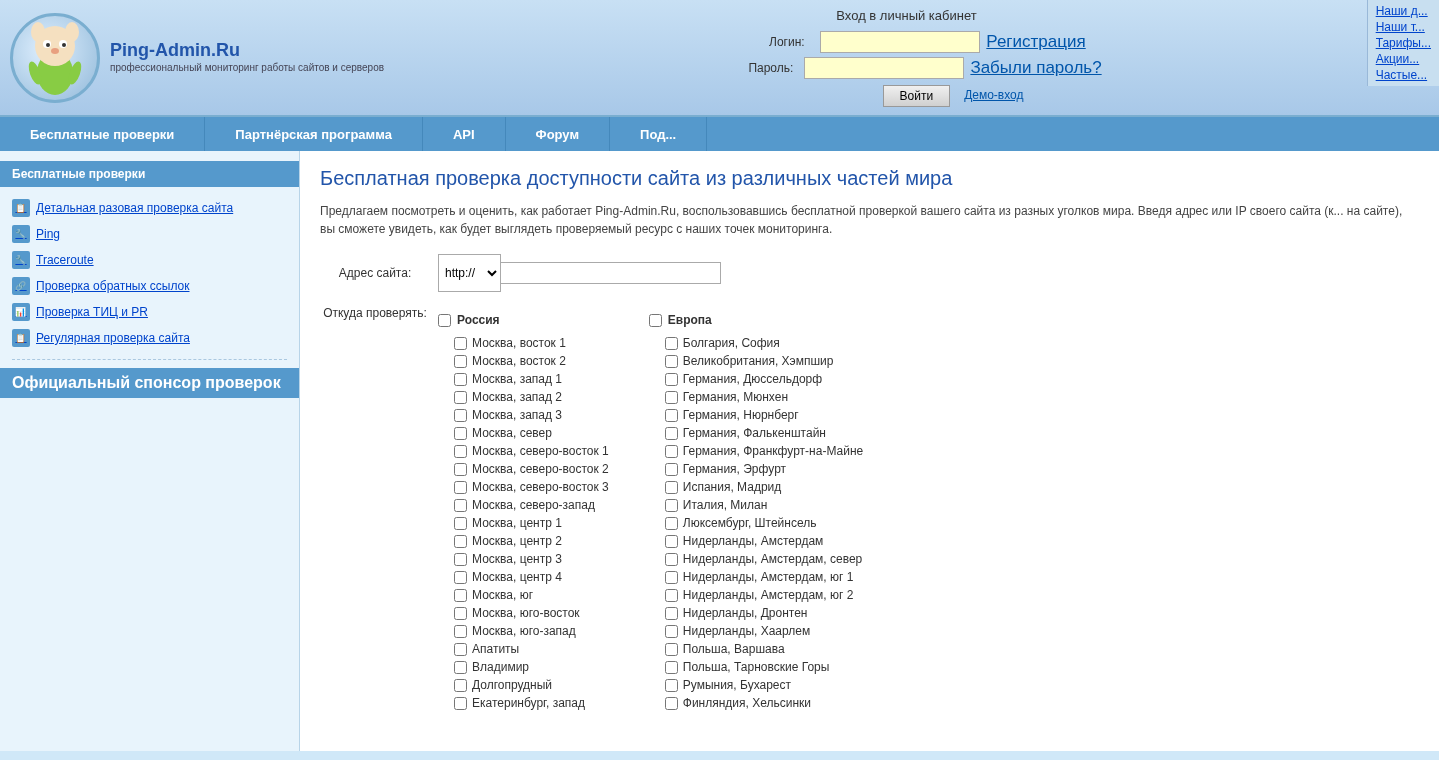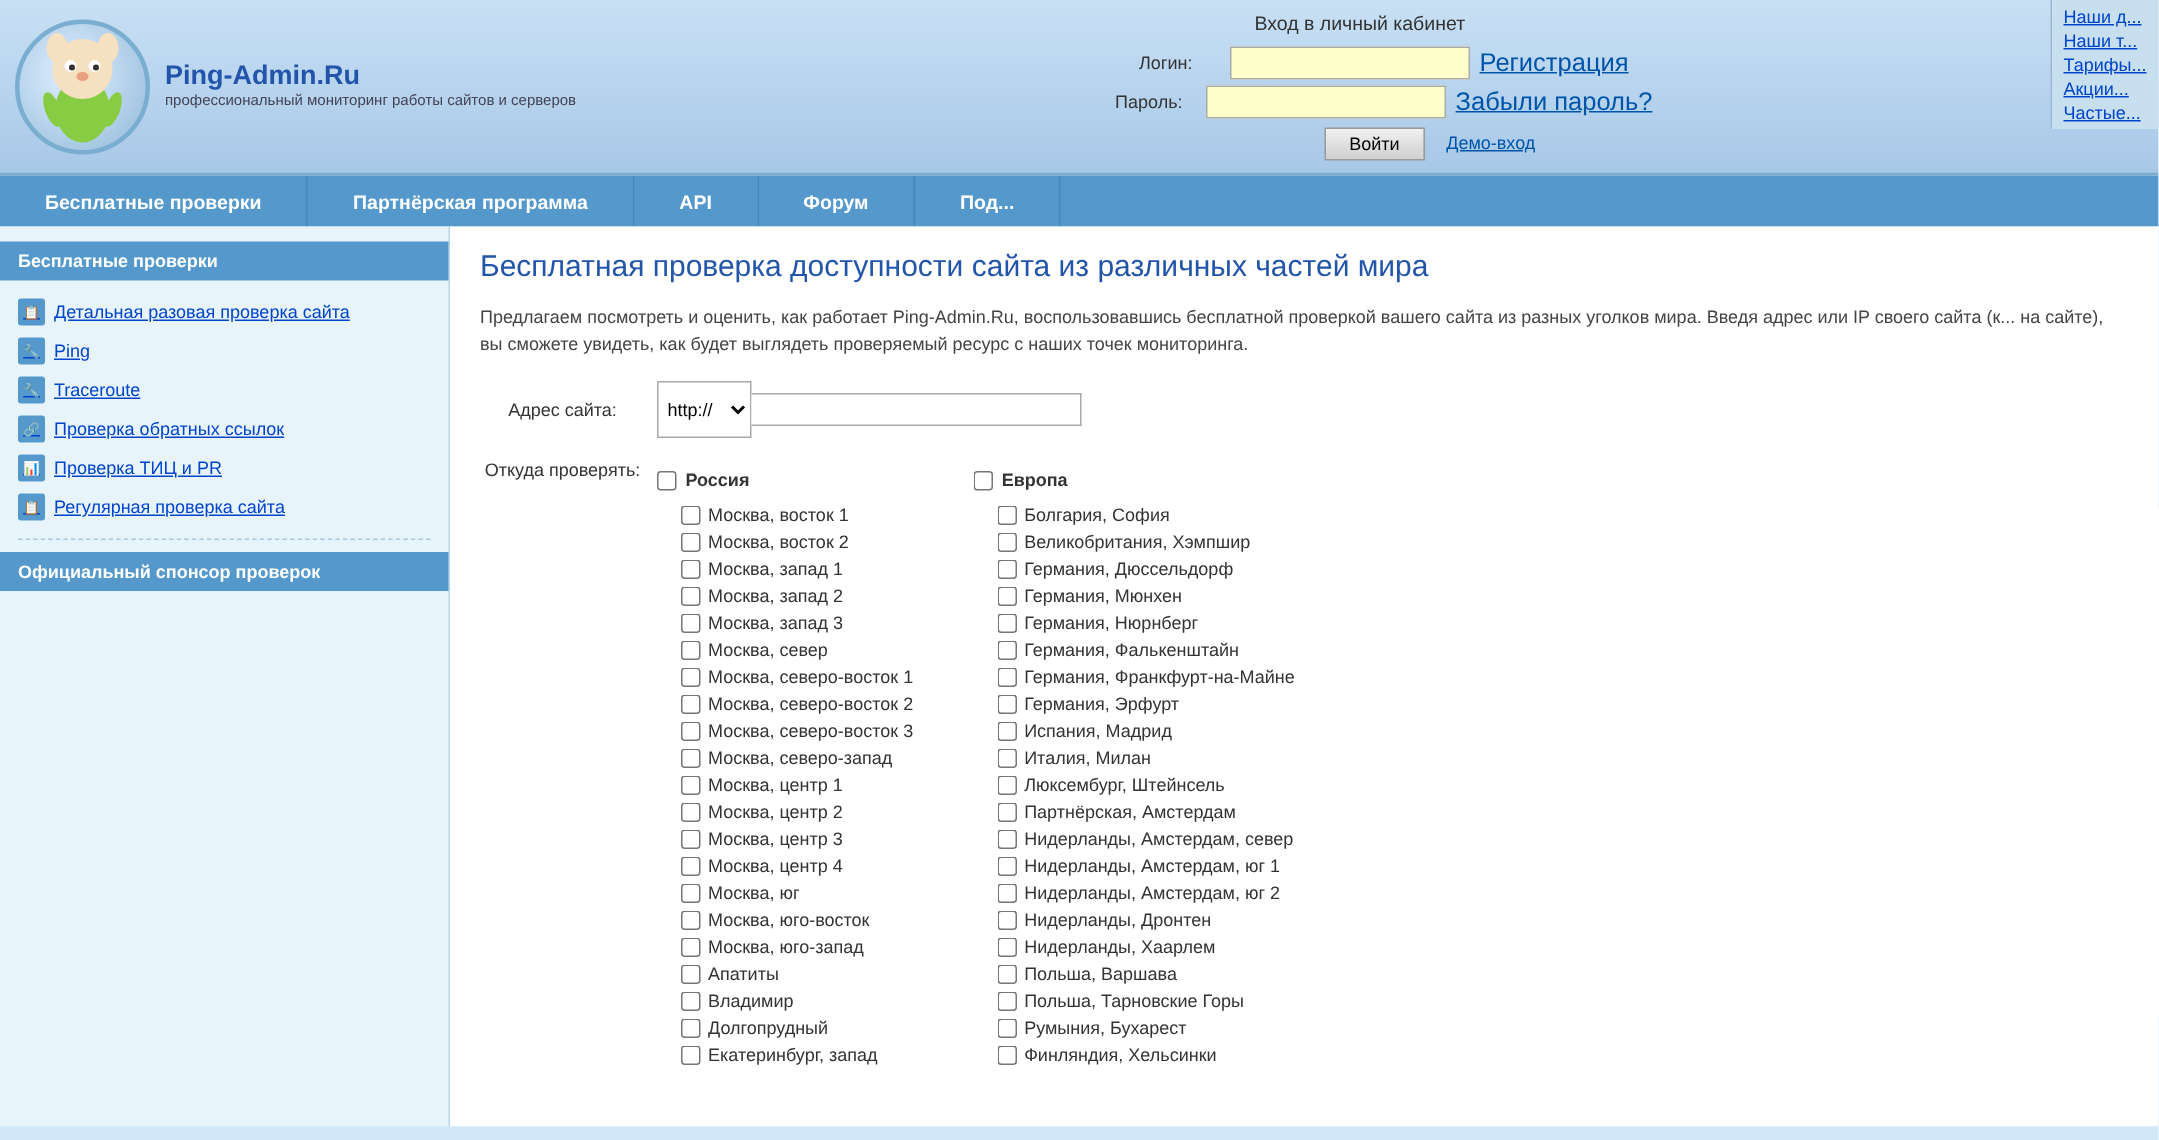--- a/index.html
+++ b/index.html
@@ -38,21 +38,21 @@
       align-items: center;
       gap: 4px;
       flex: 1;
     }
     #login-title {
       font-size: 13px; color: #333; font-weight: normal; margin-bottom: 4px;
     }
     .login-row {
       display: flex; align-items: center; gap: 6px;
     }
-    .login-label { font-size: 12px; color: #333; text-align: left; width: 55px; margin-left: 32px; }
+    .login-label { font-size: 12px; color: #333; text-align: center; width: 55px; margin-left: 32px; }
     .login-input {
       width: 160px; height: 22px;
       background: #ffffcc;
       border: 1px solid #aaa;
       padding: 2px 4px;
       font-size: 12px;
     }
     .login-link { font-size: 17px; color: #0055aa; text-decoration: underline; cursor: pointer; text-align: right; }
     #login-btn {
       background: linear-gradient(to bottom, #f0f0f0, #d0d0d0);
@@ -137,21 +137,21 @@
       color: white; font-size: 9px;
       flex-shrink: 0;
     }
     .sidebar-divider {
       border: none; border-top: 1px dashed #aac8e0;
       margin: 8px 12px;
     }
     .sidebar-sponsor {
       background: #5599cc;
       color: white;
-      font-size: 12px;
+      font-size: 16px;
       font-weight: bold;
       padding: 6px 12px;
       margin-top: 4px;
     }
 
     
     #content {
       flex: 1;
       padding: 16px 20px;
       background: white;
@@ -493,21 +493,21 @@
           <div class="check-item">
               <input type="checkbox" style="">
               <span>Италия, Милан</span>
             </div>
           <div class="check-item">
               <input type="checkbox" style="">
               <span>Люксембург, Штейнсель</span>
             </div>
           <div class="check-item">
               <input type="checkbox" style="">
-              <span>Партнёрская, Амстердам</span>
+              <span>Нидерланды, Амстердам</span>
             </div>
           <div class="check-item">
               <input type="checkbox" style="">
               <span>Нидерланды, Амстердам, север</span>
             </div>
           <div class="check-item">
               <input type="checkbox" style="">
               <span>Нидерланды, Амстердам, юг 1</span>
             </div>
           <div class="check-item">

